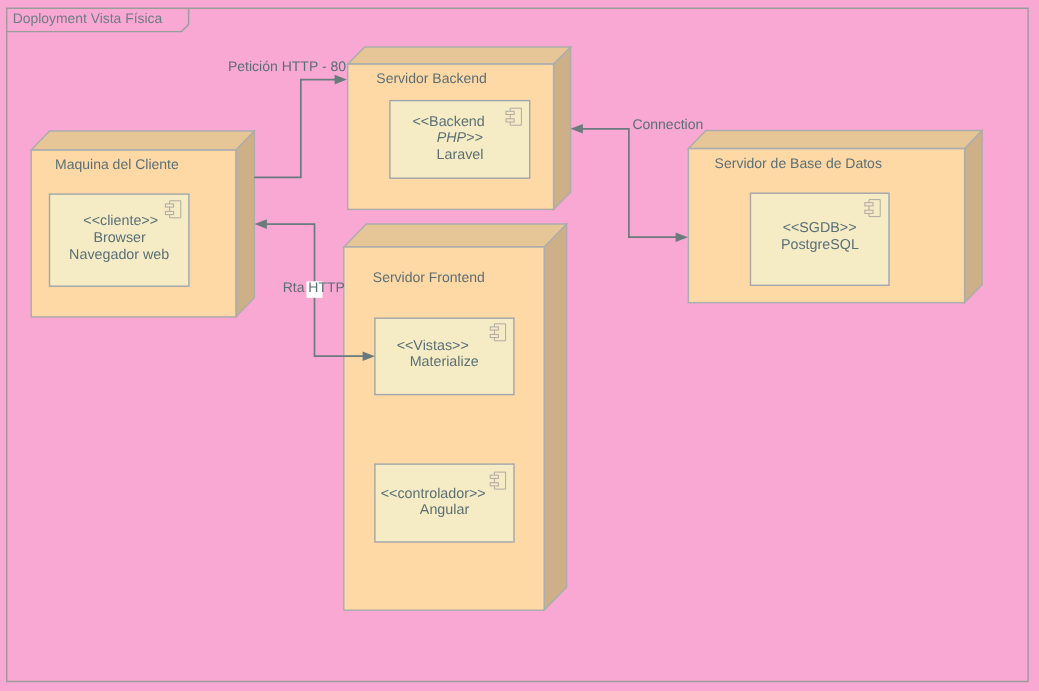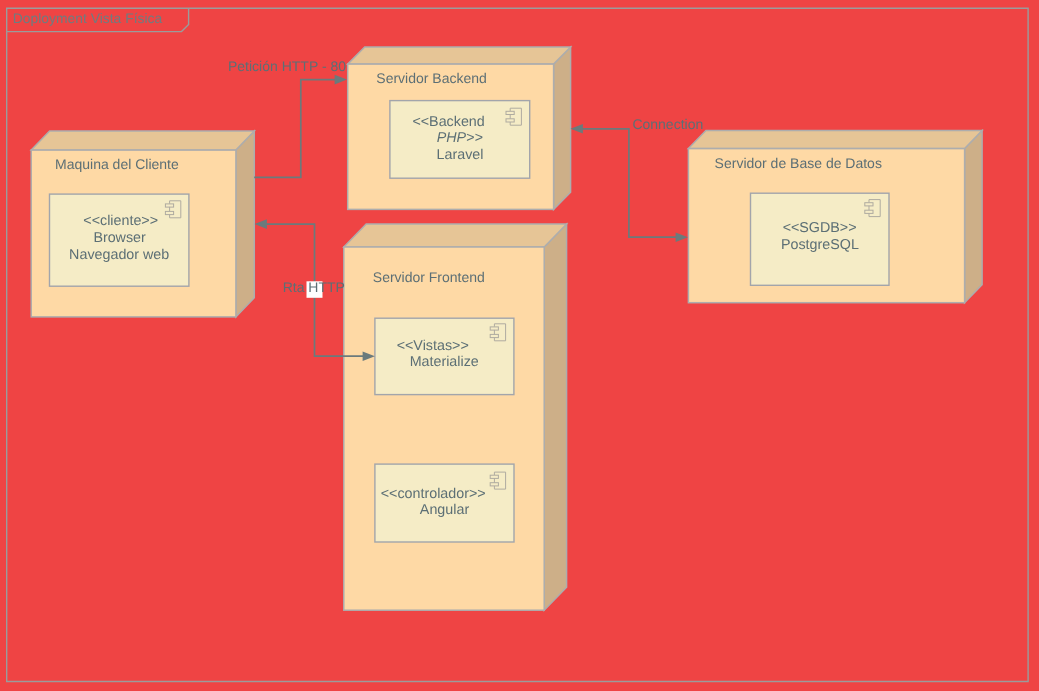--- a/index.html
+++ b/index.html
@@ -2,21 +2,21 @@
 <html><head>
 <meta charset="utf-8">
 <title>Doployment Vista Física</title>
 <style>
   html,body{margin:0;padding:0;background:#ffffff;}
   body{width:1039px;height:691px;overflow:hidden;
        font-family:"Liberation Sans",sans-serif;
        -webkit-font-smoothing:antialiased;
        text-rendering:geometricPrecision;}
   svg text{-webkit-font-smoothing:antialiased;}
-  #stage{position:relative;width:1039px;height:691px;background:#ef4444;}
+  #stage{position:relative;width:1039px;height:691px;background:#f9a8d4;}
   svg#diagram{position:absolute;left:0;top:0;display:block;}
   .nd-front{fill:#FED9A5;stroke:#ADADAD;stroke-width:1.5;}
   .nd-top{fill:#E6C596;stroke:#ADADAD;stroke-width:1.5;}
   .nd-side{fill:#CDAF88;stroke:#ADADAD;stroke-width:1.5;}
   .cmp-box{fill:#F5ECC6;stroke:#A2A5AB;stroke-width:1.4;}
   .cmp-icon{fill:none;stroke:#AFABA0;stroke-width:1.0;}
   .nd-label{fill:#5C6F75;font-size:14px;}
   .cmp-text{fill:#5C6F75;font-size:14.3px;text-anchor:middle;}
   .cmp-text.ital{font-style:italic;}
   .edge-line{fill:none;stroke:#6B7A7C;stroke-width:1.7;}

